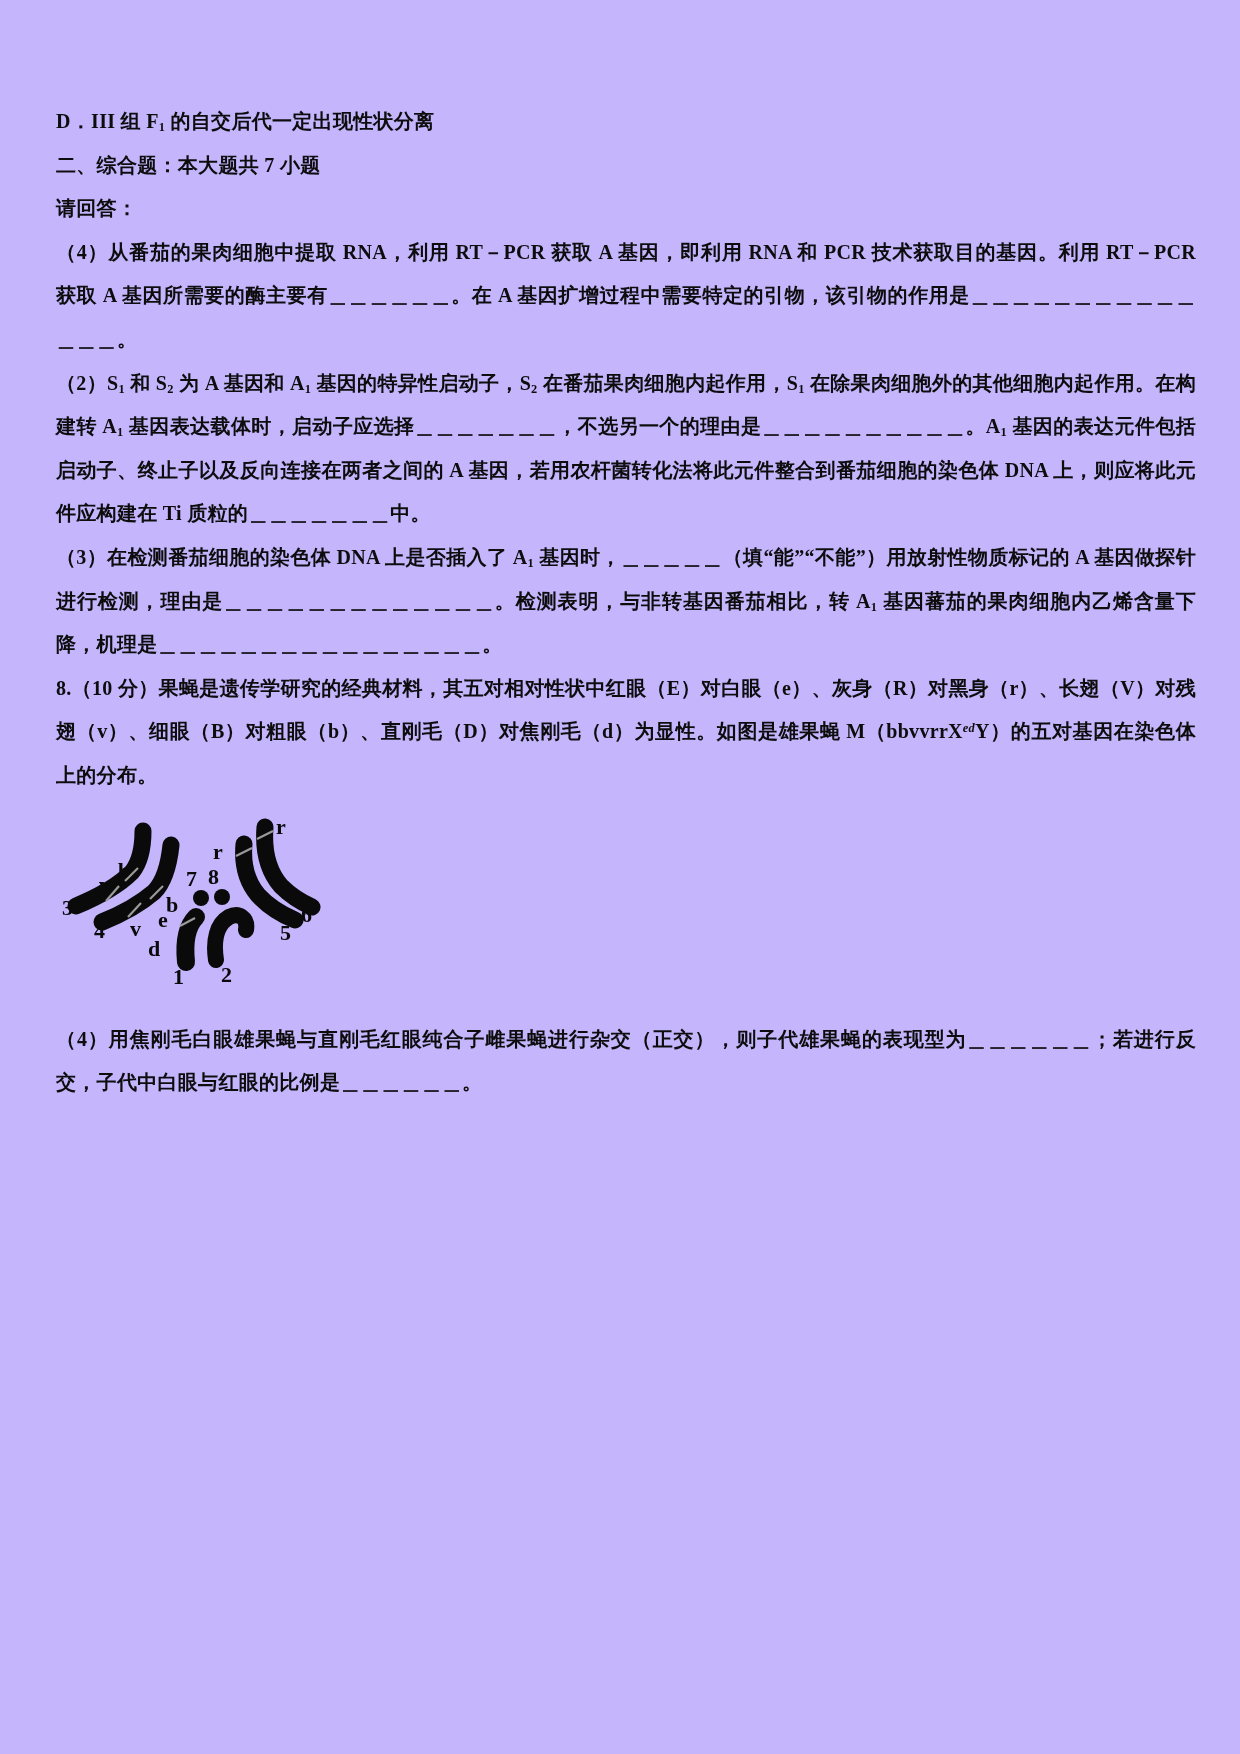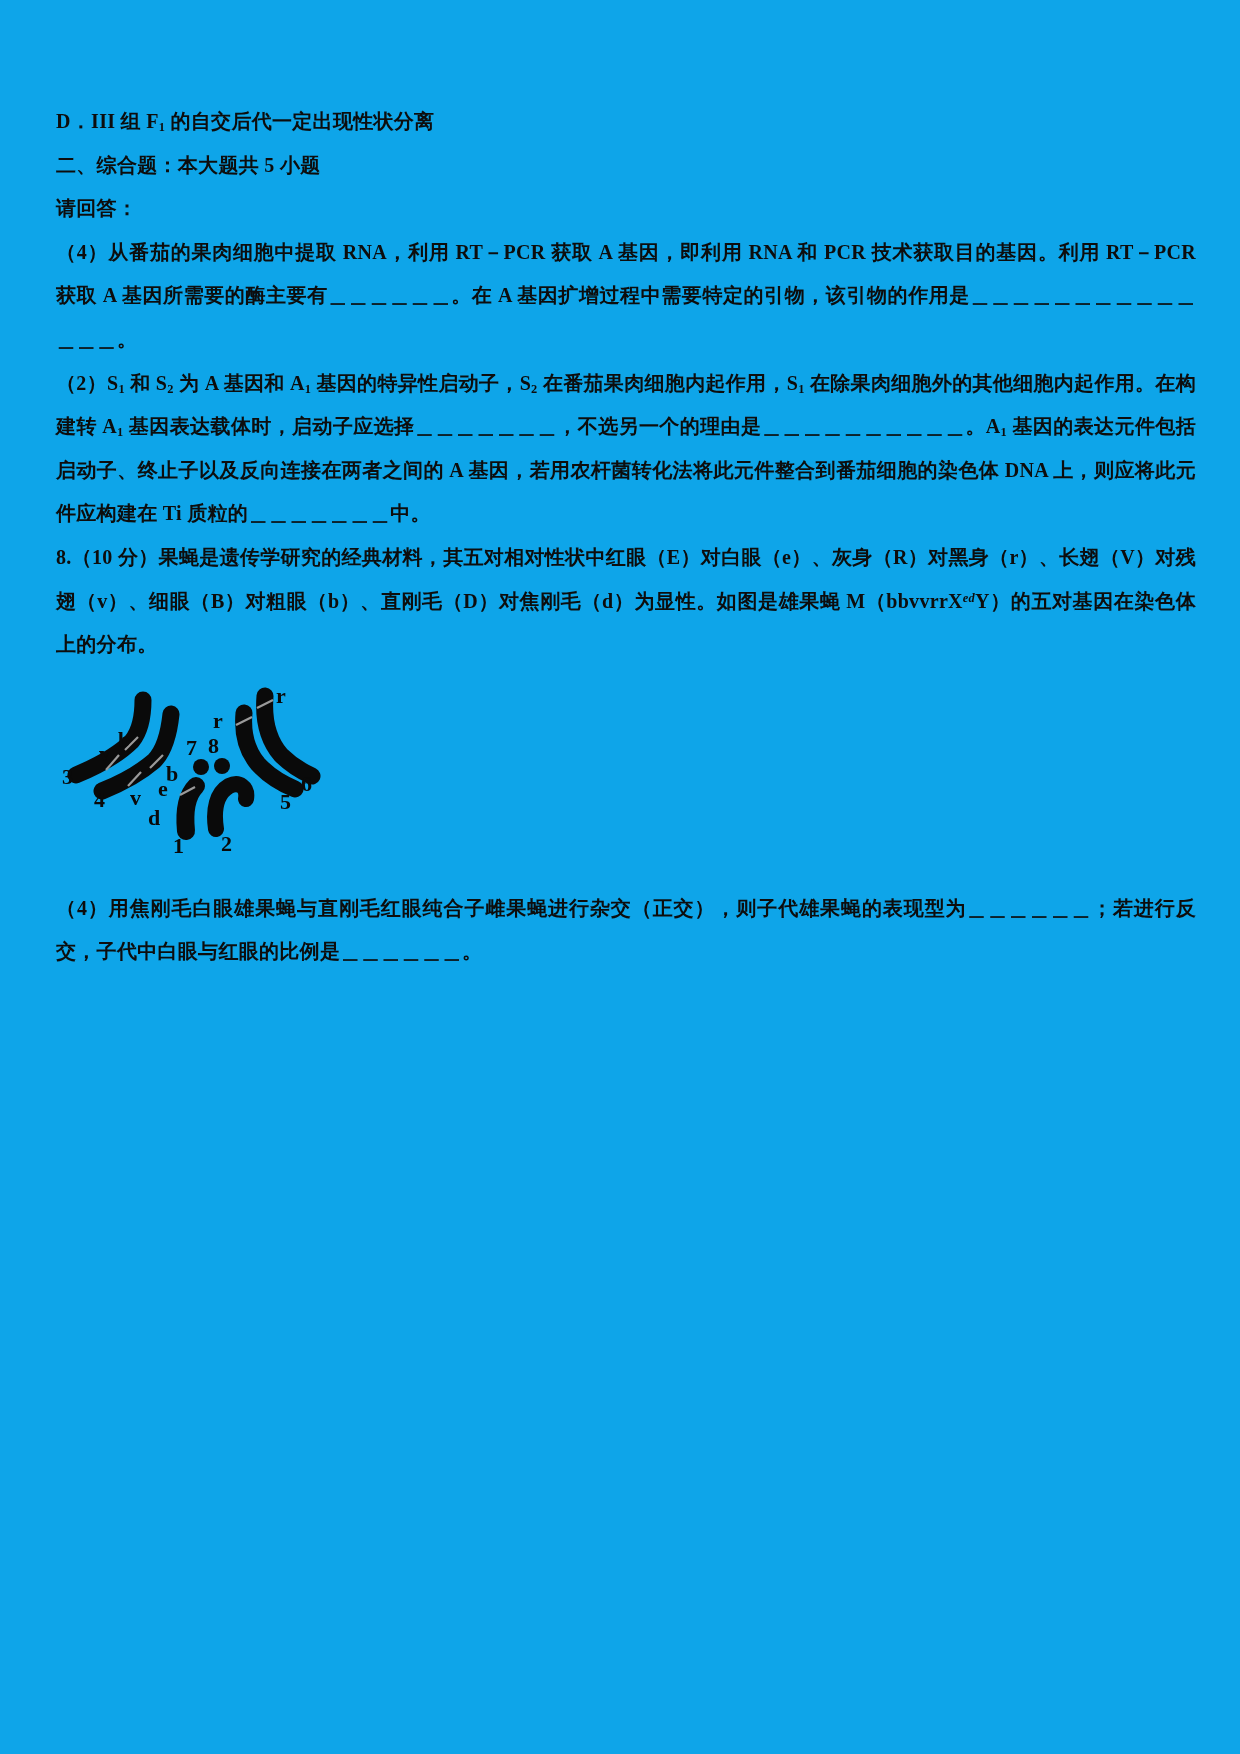--- a/index.html
+++ b/index.html
@@ -1,21 +1,21 @@
 <!DOCTYPE html>
 <html><head>
 <meta charset="utf-8">
 <style>
   html, body { margin:0; padding:0; background:#e8e8e8; }
   .page {
     position: relative;
     width: 1240px;
     height: 1754px;
     margin: 0 auto;
-    background: #0ea5e9;
+    background: #c4b5fd;
     box-sizing: border-box;
     padding: 100px 44px 0 56px;
     font-family: "Liberation Serif", "DejaVu Serif", serif;
     font-weight: bold;
     color: #0d0d0d;
     font-size: 20px;
   }
   .page p {
     margin: 0;
     line-height: 2.18;
@@ -40,29 +40,30 @@
     fill: #0a0a0a;
   }
 </style>
 </head>
 <body>
 
 <div class="page">
 
   <p>D．III 组 F<sub>1</sub> 的自交后代一定出现性状分离</p>
 
-  <p>二、综合题：本大题共 5 小题</p>
+  <p>二、综合题：本大题共 7 小题</p>
 
 
   <p class="tight">请回答：</p>
 
   <p>（4）从番茄的果肉细胞中提取 RNA，利用 RT－PCR 获取 A 基因，即利用 RNA 和 PCR 技术获取目的基因。利用 RT－PCR 获取 A 基因所需要的酶主要有＿＿＿＿＿＿。在 A 基因扩增过程中需要特定的引物，该引物的作用是＿＿＿＿＿＿＿＿＿＿＿＿＿＿。</p>
 
   <p>（2）S<sub>1</sub> 和 S<sub>2</sub> 为 A 基因和 A<sub>1</sub> 基因的特异性启动子，S<sub>2</sub> 在番茄果肉细胞内起作用，S<sub>1</sub> 在除果肉细胞外的其他细胞内起作用。在构建转 A<sub>1</sub> 基因表达载体时，启动子应选择＿＿＿＿＿＿＿，不选另一个的理由是＿＿＿＿＿＿＿＿＿＿。A<sub>1</sub> 基因的表达元件包括启动子、终止子以及反向连接在两者之间的 A 基因，若用农杆菌转化法将此元件整合到番茄细胞的染色体 DNA 上，则应将此元件应构建在 Ti 质粒的＿＿＿＿＿＿＿中。</p>
 
+  <p>（3）在检测番茄细胞的染色体 DNA 上是否插入了 A<sub>1</sub> 基因时，＿＿＿＿＿（填“能”“不能”）用放射性物质标记的 A 基因做探针进行检测，理由是＿＿＿＿＿＿＿＿＿＿＿＿＿。检测表明，与非转基因番茄相比，转 A<sub>1</sub> 基因蕃茄的果肉细胞内乙烯含量下降，机理是＿＿＿＿＿＿＿＿＿＿＿＿＿＿＿＿。</p>
 
   <p>8.（10 分）果蝇是遗传学研究的经典材料，其五对相对性状中红眼（E）对白眼（e）、灰身（R）对黑身（r）、长翅（V）对残翅（v）、细眼（B）对粗眼（b）、直刚毛（D）对焦刚毛（d）为显性。如图是雄果蝇 M（bbvvrrX<sup>ed</sup>Y）的五对基因在染色体上的分布。</p>
 
   <div class="diagram-wrap">
     <svg width="270" height="178" viewBox="0 0 270 178" xmlns="http://www.w3.org/2000/svg">
 
       <path class="chrom" stroke-width="17" d="M18,92 C42,82 62,70 74,58 C82,48 85,34 85,17"></path>
       <path class="chrom" stroke-width="17" d="M44,108 C64,100 82,90 96,78 C106,68 111,50 113,31"></path>
       <line class="band" x1="48" y1="87" x2="61" y2="72"></line>
       <line class="band" x1="67" y1="67" x2="80" y2="54"></line>

